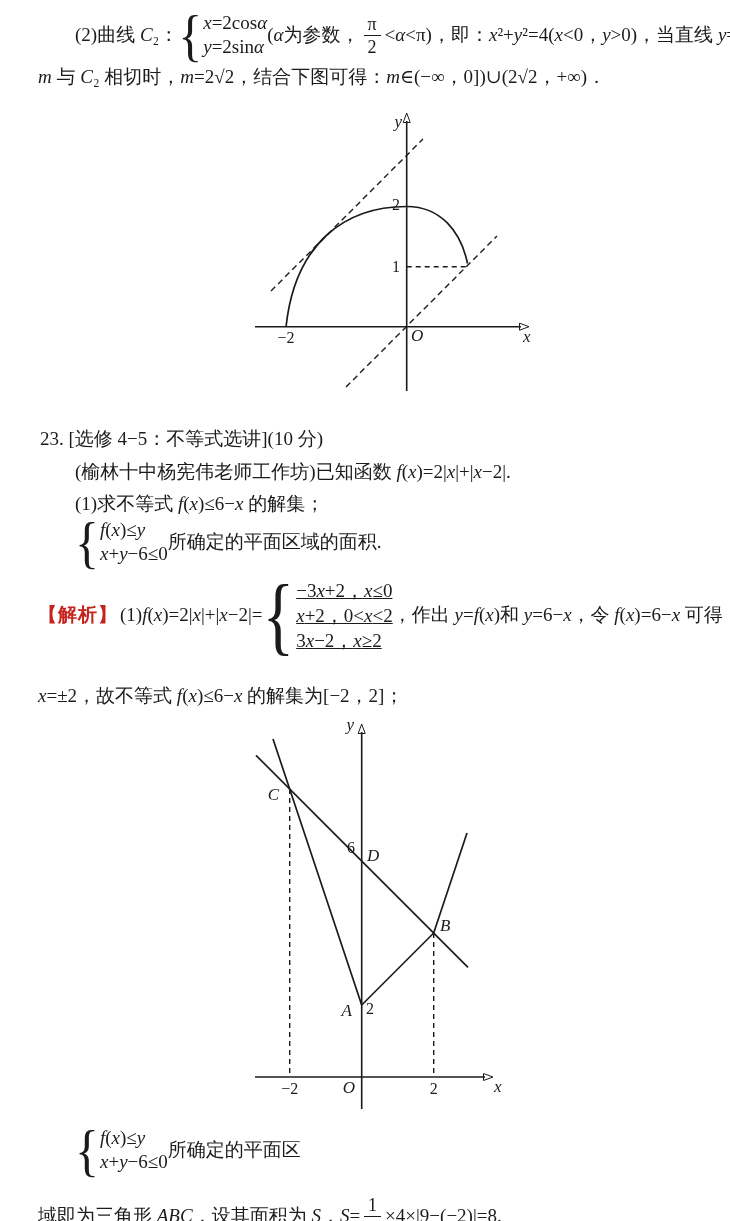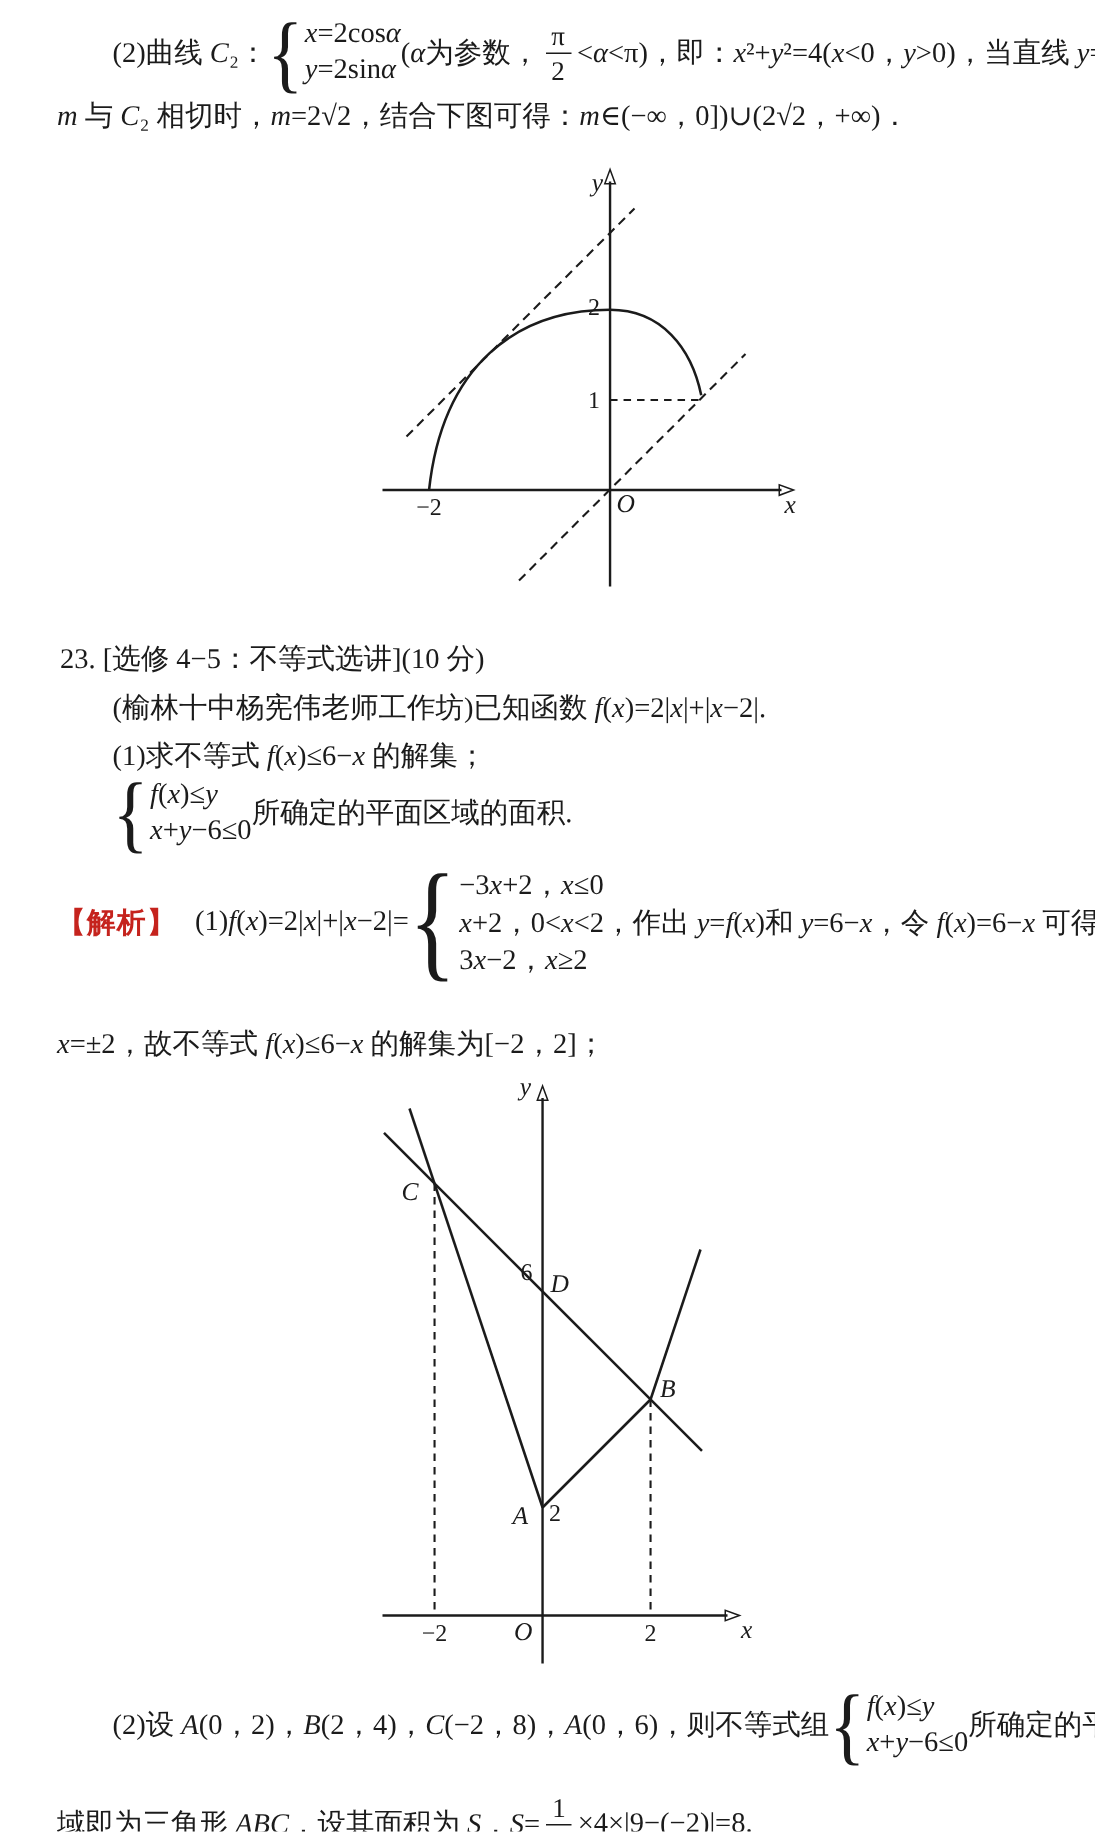--- a/index.html
+++ b/index.html
@@ -10,25 +10,25 @@
   body{
     width:730px;height:1221px;position:relative;background:#ffffff;
     font-family:"Liberation Serif","DejaVu Serif",serif;
     color:var(--ink);font-size:19px;overflow:hidden;
   }
   .abs{position:absolute;}
   .row{display:flex;align-items:center;white-space:pre;}
   .runs{white-space:pre;}
   .r-rm{font-style:normal;}
   .r-it{font-style:italic;}
-  .tag-red{color:var(--red);font-weight:bold;letter-spacing:1px;margin-right:12px;}
+  .tag-red{color:var(--red);font-weight:bold;letter-spacing:1px;margin-right:2px;}
   
   .stack2,.stack3{display:inline-flex;flex-direction:column;justify-content:center;}
   .stack2 .runs{line-height:24px;}
-  .stack3 .runs{line-height:25px;}
+  .stack3 .runs{line-height:25px;text-decoration:underline;}
   .brace{font-family:"Liberation Serif",serif;font-weight:400;line-height:1;display:inline-block;}
   .b2{font-size:50px;transform:scaleY(1.15);transform-origin:center;margin-right:1px;}
   .b3{font-size:66px;transform:scaleY(1.32);transform-origin:center;margin-right:2px;}
   
   .frac{display:inline-flex;flex-direction:column;align-items:center;line-height:1;margin:0 4px;vertical-align:middle;}
   .frac .num{padding:0 4px 2px;font-size:18px;}
   .frac .den{border-top:1.5px solid var(--ink);padding:2px 4px 0;font-size:18px;}
   svg text{font-family:"Liberation Serif","DejaVu Serif",serif;fill:var(--ink);}
   svg .lit{font-style:italic;font-size:17px;}
   svg .num{font-size:16px;}
@@ -134,21 +134,20 @@
   <text class="num" x="115" y="141" text-anchor="end">6</text>
   <text class="lit" x="127" y="149">D</text>
   <text class="lit" x="200" y="219">B</text>
   <text class="lit" x="112" y="304" text-anchor="end">A</text>
   <text class="num" x="126" y="302">2</text>
   <text class="num" x="49.7" y="382" text-anchor="middle">−2</text>
   <text class="num" x="193.7" y="382" text-anchor="middle">2</text>
 </svg>
 
 <div class="abs row" style="left:75px;top:1122px;height:56px;">
-  <span class="runs"><span class="r-rm">(2)设 </span><span class="r-it">A</span><span class="r-rm">(0，2)，</span><span class="r-it">B</span><span class="r-rm">(2，4)，</span><span class="r-it">C</span><span class="r-rm">(−2，8)，</span><span class="r-it">A</span><span class="r-rm">(0，6)，则不等式组</span></span>
   <span class="brace b2">{</span>
   <span class="stack2">
     <span class="runs"><span class="r-it">f</span><span class="r-rm">(</span><span class="r-it">x</span><span class="r-rm">)≤</span><span class="r-it">y</span></span>
     <span class="runs"><span class="r-it">x</span><span class="r-rm">+</span><span class="r-it">y</span><span class="r-rm">−6≤0</span></span>
   </span>
   <span class="runs"><span class="r-rm">所确定的平面区</span></span>
 </div>
 <div class="abs row" style="left:38px;top:1195px;height:42px;justify-content:flex-end;">
   <span class="runs"><span class="r-rm">域即为三角形 </span><span class="r-it">ABC</span><span class="r-rm">，设其面积为 </span><span class="r-it">S</span><span class="r-rm">，</span><span class="r-it">S</span><span class="r-rm">=</span></span>
   <span class="frac">

